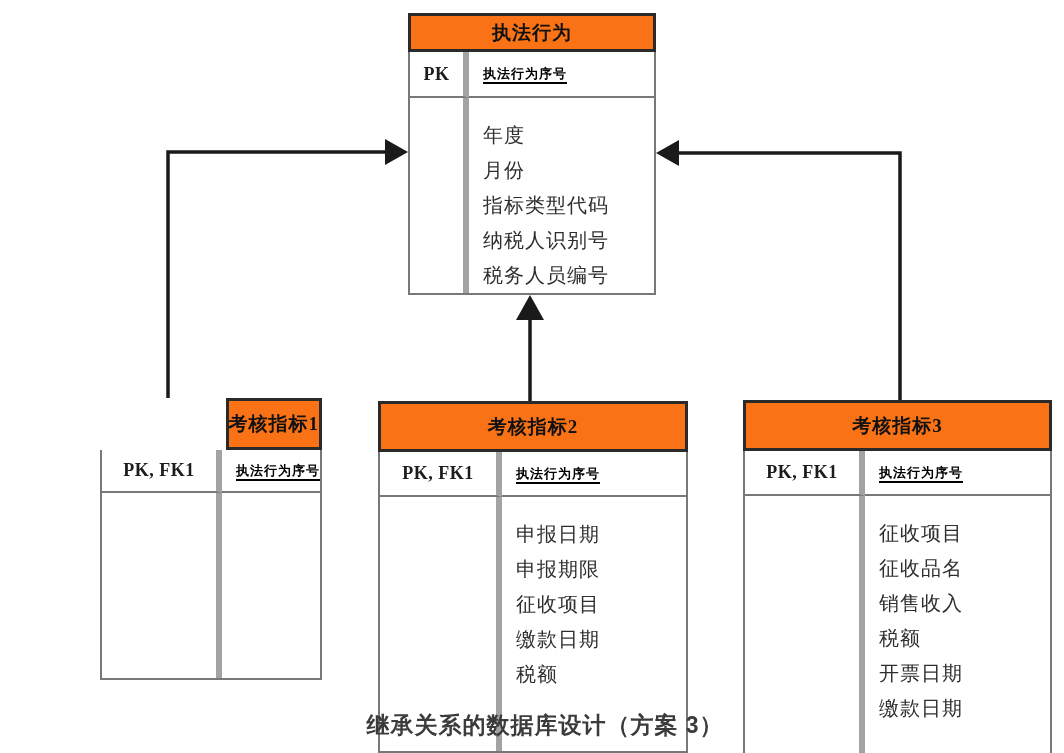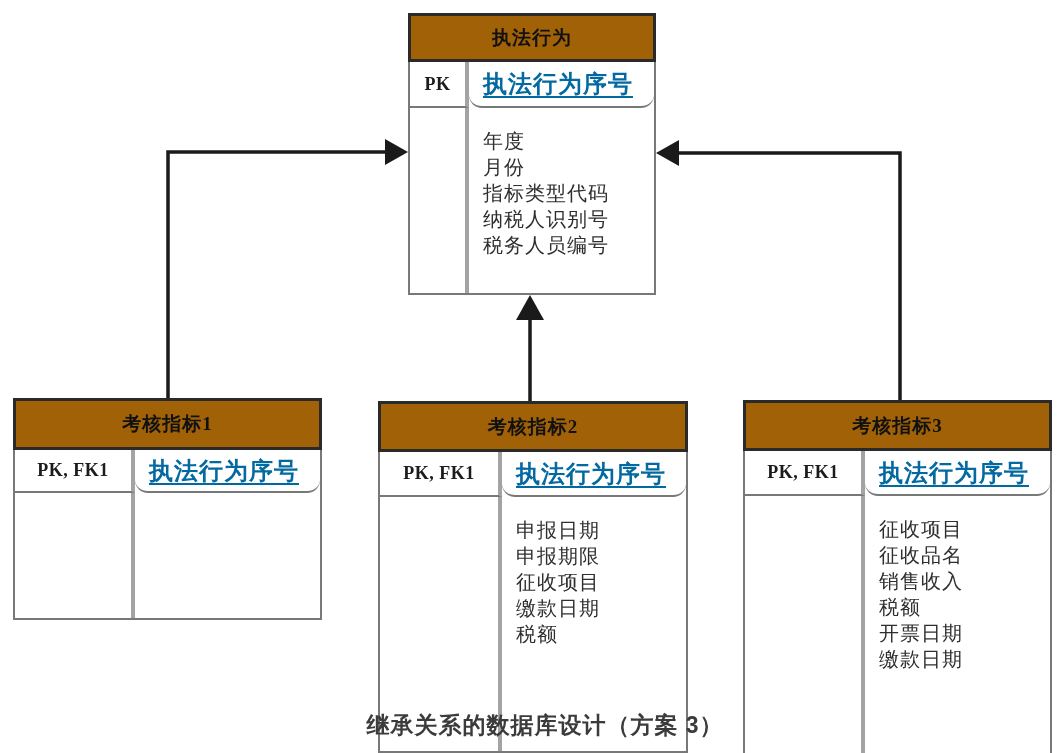--- a/index.html
+++ b/index.html
@@ -14,58 +14,57 @@
   #connectors {
     position:absolute; left:0; top:0; width:1064px; height:753px;
   }
   .entity {
     position:absolute;
     display:flex; flex-direction:column;
     background:#ffffff;
   }
   .entity-header {
     height:var(--hh);
-    background:#a16207;
+    background:#f97316;
     border:3px solid #2a2a2a;
     display:flex; align-items:center; justify-content:center;
     font-weight:bold; font-size:19px; color:#111111;
     letter-spacing:1px;
   }
   .entity-body {
     flex:1;
     border:2px solid #787878;
     border-top:none;
     display:grid;
     grid-template-columns:var(--keyw) 1fr;
     grid-template-rows:var(--kr) 1fr;
     color:#2e2e2e;
   }
   .cell { min-width:0; }
   .key-cell {
-    border-right:4px solid #a3a3a3;
+    border-right:6px solid #a3a3a3;
     display:flex; align-items:center; justify-content:center;
     font-weight:bold; font-size:18px; color:#1c1c1c;
     letter-spacing:0.5px;
   }
   .top-row { border-bottom:2px solid #787878; }
   .key-field {
     display:flex; align-items:center;
     padding-left:14px;
-    font-weight:bold; font-size:24px; color:#0369a1;
+    font-weight:bold; font-size:13px; color:#000000;
     letter-spacing:1px;
-    border-radius:13px;
   }
   .key-field span {
     text-decoration:underline;
     text-underline-offset:4px;
     text-decoration-thickness:2px;
   }
   .attrs {
     padding:20px 4px 0 14px;
-    font-size:20px; line-height:26px;
+    font-size:20px; line-height:35px;
     white-space:pre-line;
     letter-spacing:1px;
     color:#2e2e2e;
   }
   .caption {
     position:absolute;
     left:0; top:710px; width:1090px;
     text-align:center;
     font-family:"Liberation Sans","DejaVu Sans",sans-serif;
     font-weight:bold; font-size:23px; color:#3b3b3b;
@@ -104,21 +103,21 @@
       </div>
       <div class="cell key-cell"></div>
       <div class="cell attrs">年度
 月份
 指标类型代码
 纳税人识别号
 税务人员编号</div>
     </div>
   </div>
 
-  <div class="entity" style="left:13px; top:398px; width:309px; height:222px; --hh:52px; --keyw:120px; --kr:43px;">
+  <div class="entity" style="left:13px; top:398px; width:309px; height:282px;align-items:flex-end; --hh:52px; --keyw:120px; --kr:43px;">
     <div class="entity-header">考核指标1</div>
     <div class="entity-body">
       <div class="cell key-cell top-row">PK, FK1</div>
       <div class="cell key-field top-row">
         <span>执法行为序号</span>
       </div>
       <div class="cell key-cell"></div>
     </div>
   </div>
 

